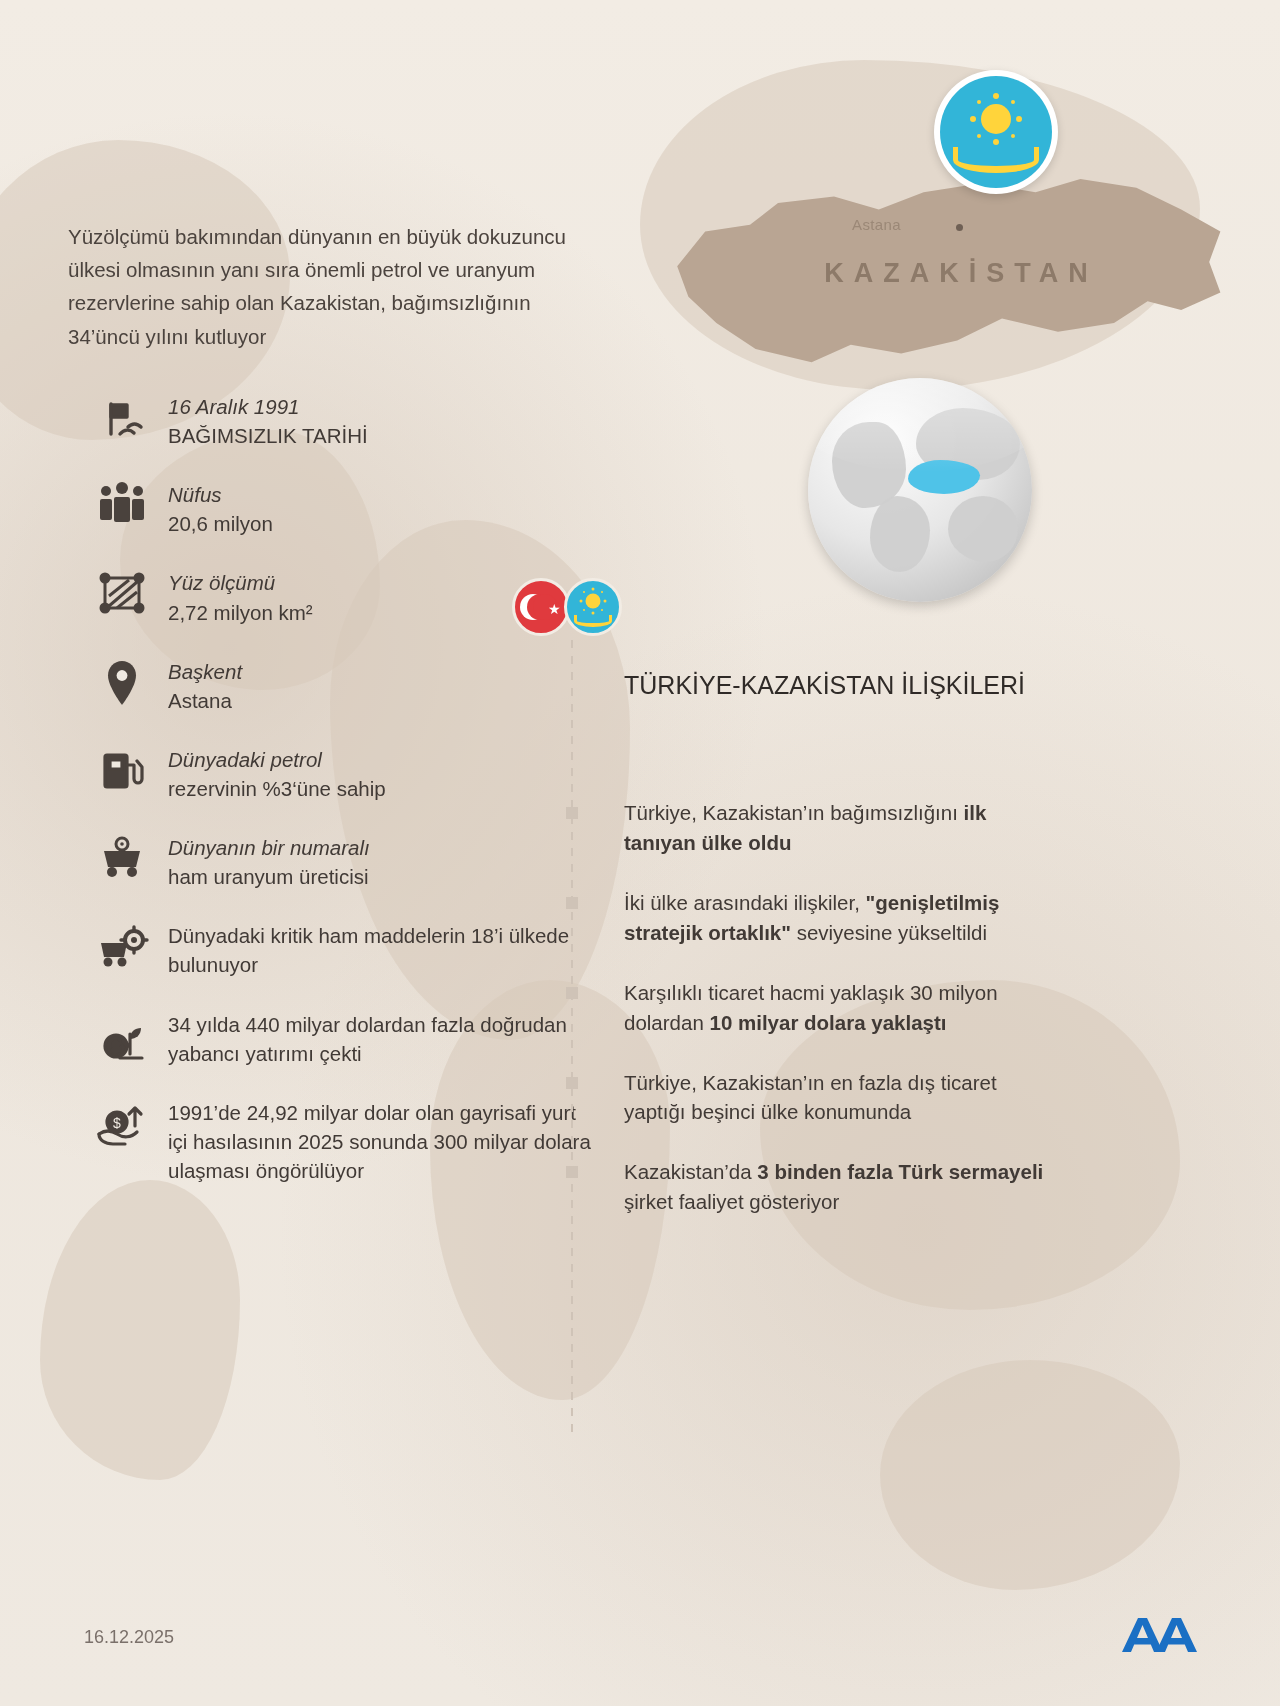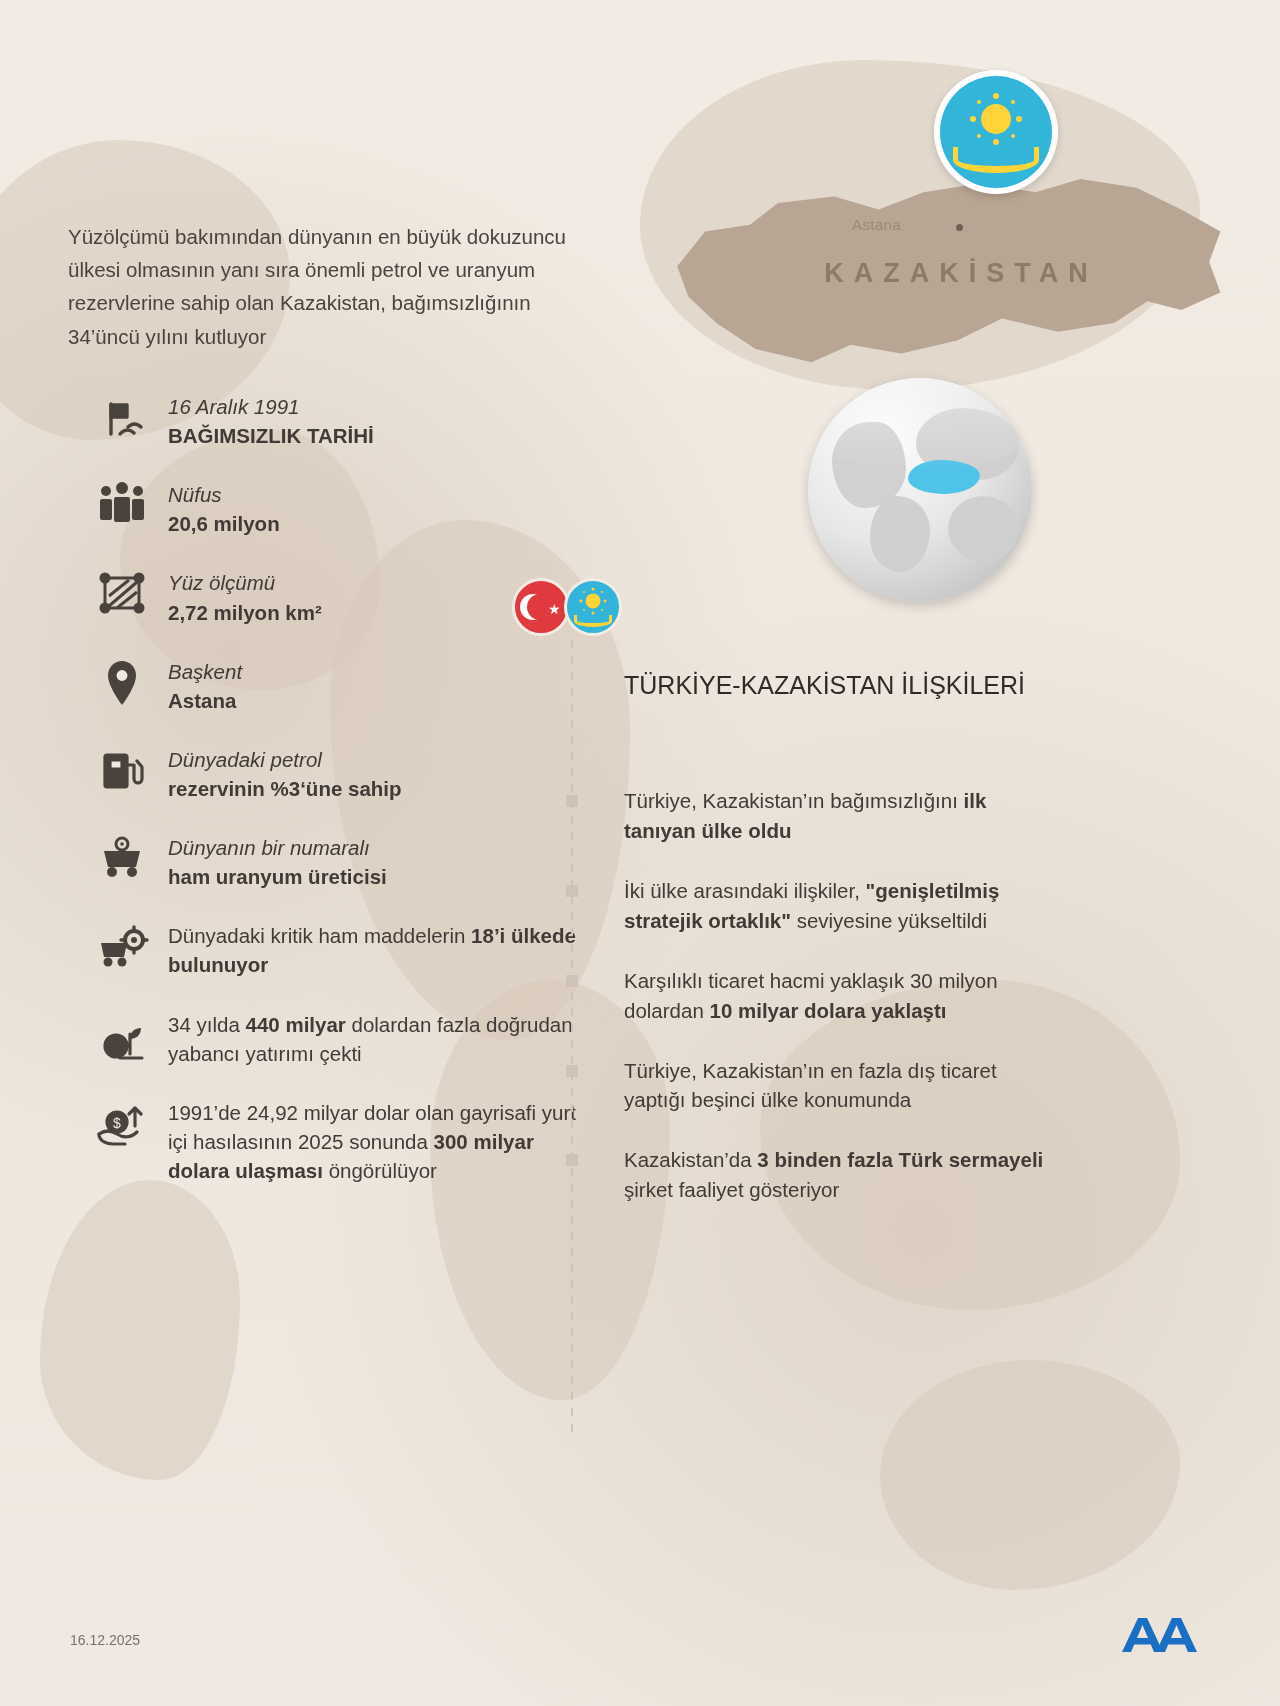--- a/index.html
+++ b/index.html
@@ -184,21 +184,21 @@
     width: 92px; min-width: 92px;
     display: flex; align-items: center; justify-content: center;
     color: #4a423d;
     padding-top: 2px;
   }
   .stat .txt {
     font-size: 20.5px;
     line-height: 1.42;
     color: #413a36;
   }
-  .stat .txt b { font-weight: bold; }
+  .stat .txt b { font-weight: normal; }
   .stat .txt .lead { display: block; font-style: italic; }
 
   
   .divider {
     position: absolute;
     left: 571px; top: 640px;
     width: 2px; height: 800px;
     background: repeating-linear-gradient(180deg, #cfc3b7 0 8px, rgba(0,0,0,0) 8px 16px);
   }
 
@@ -257,34 +257,35 @@
     line-height: 1.42;
     color: #2f2a27;
   }
   .rel-list { position: absolute; left: 624px; top: 786px; width: 420px; }
   .rel-item {
     position: relative;
     font-size: 20.5px;
     line-height: 1.46;
     color: #413a36;
     margin-bottom: 30px;
+    margin-top: 12px;
   }
   .rel-item .dot {
     position: absolute;
     left: -58px; top: 9px;
     width: 12px; height: 12px;
     background: #cfc3b7;
   }
   .rel-item b { font-weight: bold; }
 
   
   .date {
     position: absolute;
-    left: 70px; bottom: 58px;
-    font-size: 14px;
+    left: 84px; bottom: 58px;
+    font-size: 18px;
     color: #7a706a;
   }
   .aa-logo {
     position: absolute;
     right: 80px; bottom: 42px;
     width: 84px; height: 56px;
     color: #1a6fc4;
   }
 </style>
 </head>

